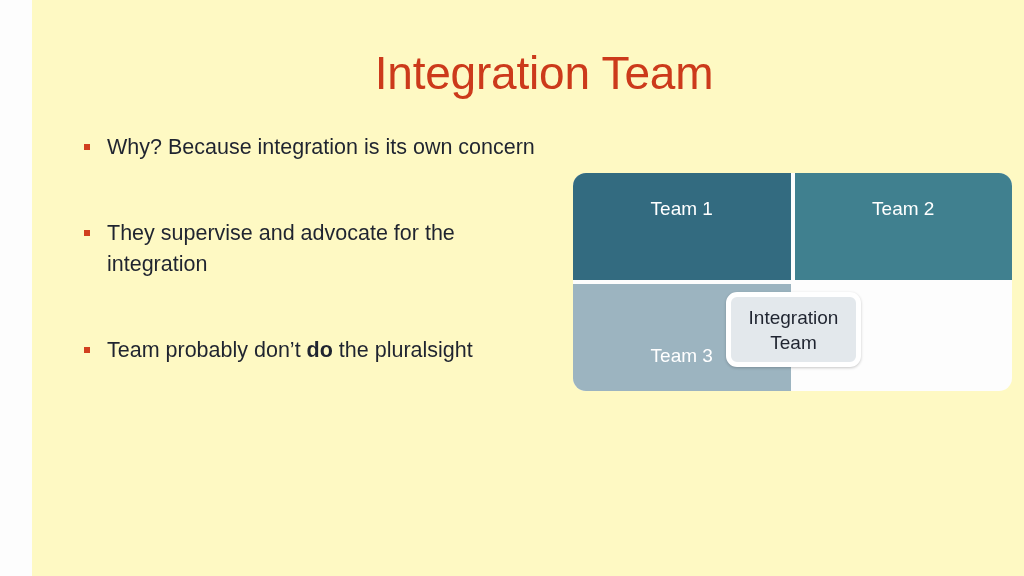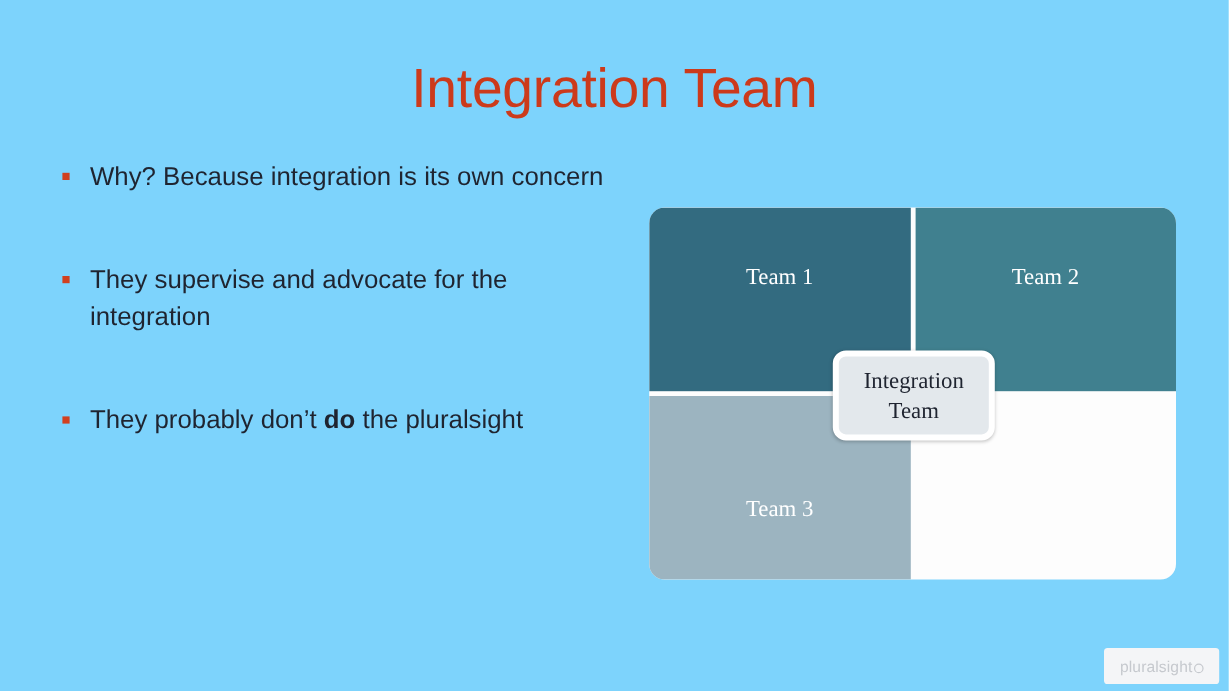--- a/index.html
+++ b/index.html
@@ -67,22 +67,21 @@
   .bullet-text b {
     font-weight: 700;
   }
 
   
   .diagram {
     position: absolute;
     left: 541px;
     top: 173px;
     width: 439px;
-    height: 310px;
-    font-family: Liberation Serif, serif;
+    height: 218px;
   }
   .quad-grid {
     position: absolute;
     inset: 0;
     display: grid;
     grid-template-columns: 1fr 1fr;
     grid-template-rows: 1fr 1fr;
     gap: 4px;
     border-radius: 13px;
     overflow: hidden;
@@ -152,39 +151,39 @@
     border: 1.4px solid #c6c9ce;
     border-radius: 50%;
     margin-left: 1px;
     position: relative;
     top: 2px;
   }
 </style>
 </head>
 <body style="background: rgb(253, 253, 253);">
 
-<div class="slide" style="background: #7dd3fc;">
+<div class="slide" style="background: #fef9c3; margin-left: 32px;">
 
   <div class="slide-title" style="color: rgb(204, 58, 27);">Integration Team</div>
 
   <div class="bullet-list">
 
     <div class="bullet-item">
       <span class="bullet-marker" style="background: rgb(209, 64, 31);"></span>
       <span class="bullet-text" style="color: rgb(31, 36, 48);">Why?  Because integration is its own concern</span>
     </div>
 
     <div class="bullet-item">
       <span class="bullet-marker" style="background: rgb(209, 64, 31);"></span>
       <span class="bullet-text" style="color: rgb(31, 36, 48);">They supervise and advocate for the integration</span>
     </div>
 
     <div class="bullet-item">
       <span class="bullet-marker" style="background: rgb(209, 64, 31);"></span>
-      <span class="bullet-text" style="color: rgb(31, 36, 48);"><span>They probably don’t </span><b>do</b><span> the pluralsight</span></span>
+      <span class="bullet-text" style="color: rgb(31, 36, 48);"><span>Team probably don’t </span><b>do</b><span> the pluralsight</span></span>
     </div>
 
   </div>
 
   <div class="diagram">
 
     <div class="quad-grid" style="background: rgb(253, 253, 253);">
 
       <div class="quad quad-1" style="background:#336b80">
         <span class="quad-label">Team 1</span>
@@ -200,18 +199,14 @@
       </div>
 
     </div>
 
     <div class="center-box" style="background: rgb(227, 232, 236); border-color: rgb(255, 255, 255); color: rgb(31, 36, 48);">
       <span><span>Integration</span><br><span>Team</span></span>
     </div>
 
   </div>
 
-  <div class="watermark">
-    <span class="watermark-text" style="color: rgb(198, 201, 206);">pluralsight</span>
-      <span class="watermark-dot" style="border-color: rgb(198, 201, 206);"></span>
-  </div>
 
 </div>
 
 </body></html>

